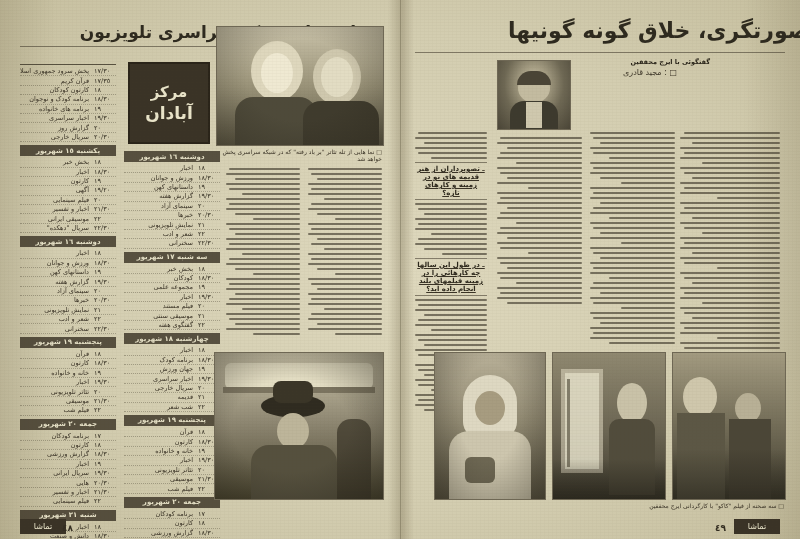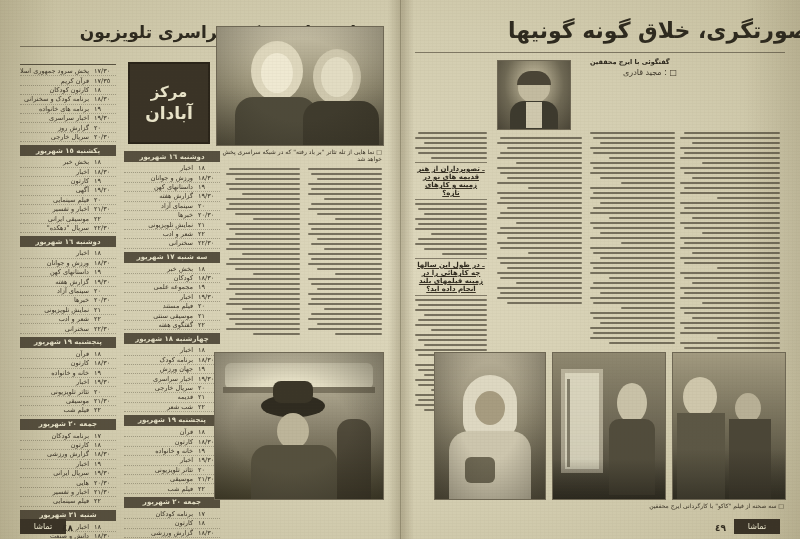--- a/index.html
+++ b/index.html
@@ -71,21 +71,21 @@
   .footstrip{position:absolute;left:0;bottom:0;width:800px;height:26px;}
   .foot-logo{position:absolute;bottom:5px;width:46px;height:15px;background:#3a3326;color:#e9e4c9;
     font-size:8px;display:flex;align-items:center;justify-content:center;letter-spacing:.5px;}
   .foot-num{position:absolute;bottom:6px;font-size:9px;color:#332d21;font-weight:bold;}
 
   
   .artcol{font-size:6px;text-decoration:underline;}
   .pullquote{font-size:7px;font-weight:bold;text-align:center;direction:rtl;color:#2b261b;
     border-top:1px solid rgba(58,51,38,.55);border-bottom:1px solid rgba(58,51,38,.55);
     padding:2px 0;margin:3px 0;}
-  .byline{font-size:6.5px;direction:rtl;text-align:left;color:#2b261b;font-weight:bold;}
+  .byline{font-size:6.5px;direction:rtl;text-align:right;color:#2b261b;font-weight:bold;}
 
   .rule{height:1px;background:rgba(58,51,38,.55);}
 
   .title-rtl{direction:rtl;text-align:right;}
 </style>
 </head>
 <body>
 
 <div class="page">
 
@@ -365,21 +365,21 @@
     <div class="row">
         <span class="t">١٧/٣٥</span>
         <span class="n">قرآن کریم</span>
       </div>
     <div class="row">
         <span class="t">١٨</span>
         <span class="n">کارتون کودکان</span>
       </div>
     <div class="row">
         <span class="t">١٨/٣٠</span>
-        <span class="n">برنامه کودک و سخنرانی</span>
+        <span class="n">برنامه کودک و نوجوان</span>
       </div>
     <div class="row">
         <span class="t">١٩</span>
         <span class="n">برنامه های خانواده</span>
       </div>
     <div class="row">
         <span class="t">١٩/٣٠</span>
         <span class="n">اخبار سراسری</span>
       </div>
     <div class="row">

